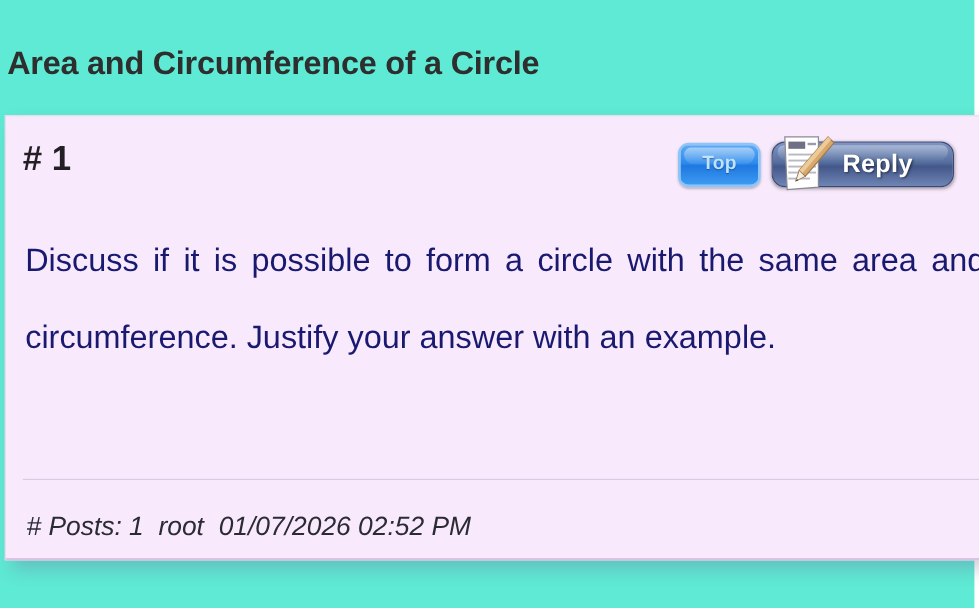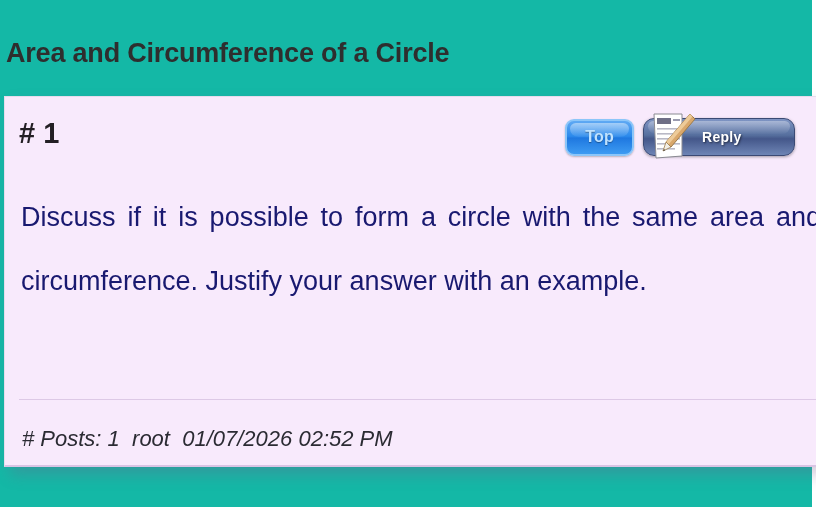--- a/index.html
+++ b/index.html
@@ -11,21 +11,21 @@
     width: 816px;
     height: 507px;
     overflow: hidden;
     font-family: "Liberation Sans", sans-serif;
     -webkit-font-smoothing: antialiased;
   }
   .page {
     position: relative;
     width: 812px;
     height: 507px;
-    background: #14b8a6;
+    background: #5eead4;
   }
 
   
   .page-title {
     position: absolute;
     left: 6px;
     top: 38px;
     font-size: 27px;
     font-weight: bold;
     color: #2e2e2e;
@@ -133,21 +133,21 @@
     left: 2px;
     top: -9px;
     width: 52px;
     height: 52px;
     z-index: 3;
   }
   .btn-reply-label {
     position: relative;
     z-index: 2;
     margin-left: 58px;
-    font-size: 14px;
+    font-size: 21px;
     font-weight: bold;
     color: #ffffff;
     text-shadow: 1px 1px 2px rgba(0,0,0,0.5);
     letter-spacing: 0.3px;
   }
 
   
   .post-body {
     position: absolute;
     left: 16px;

